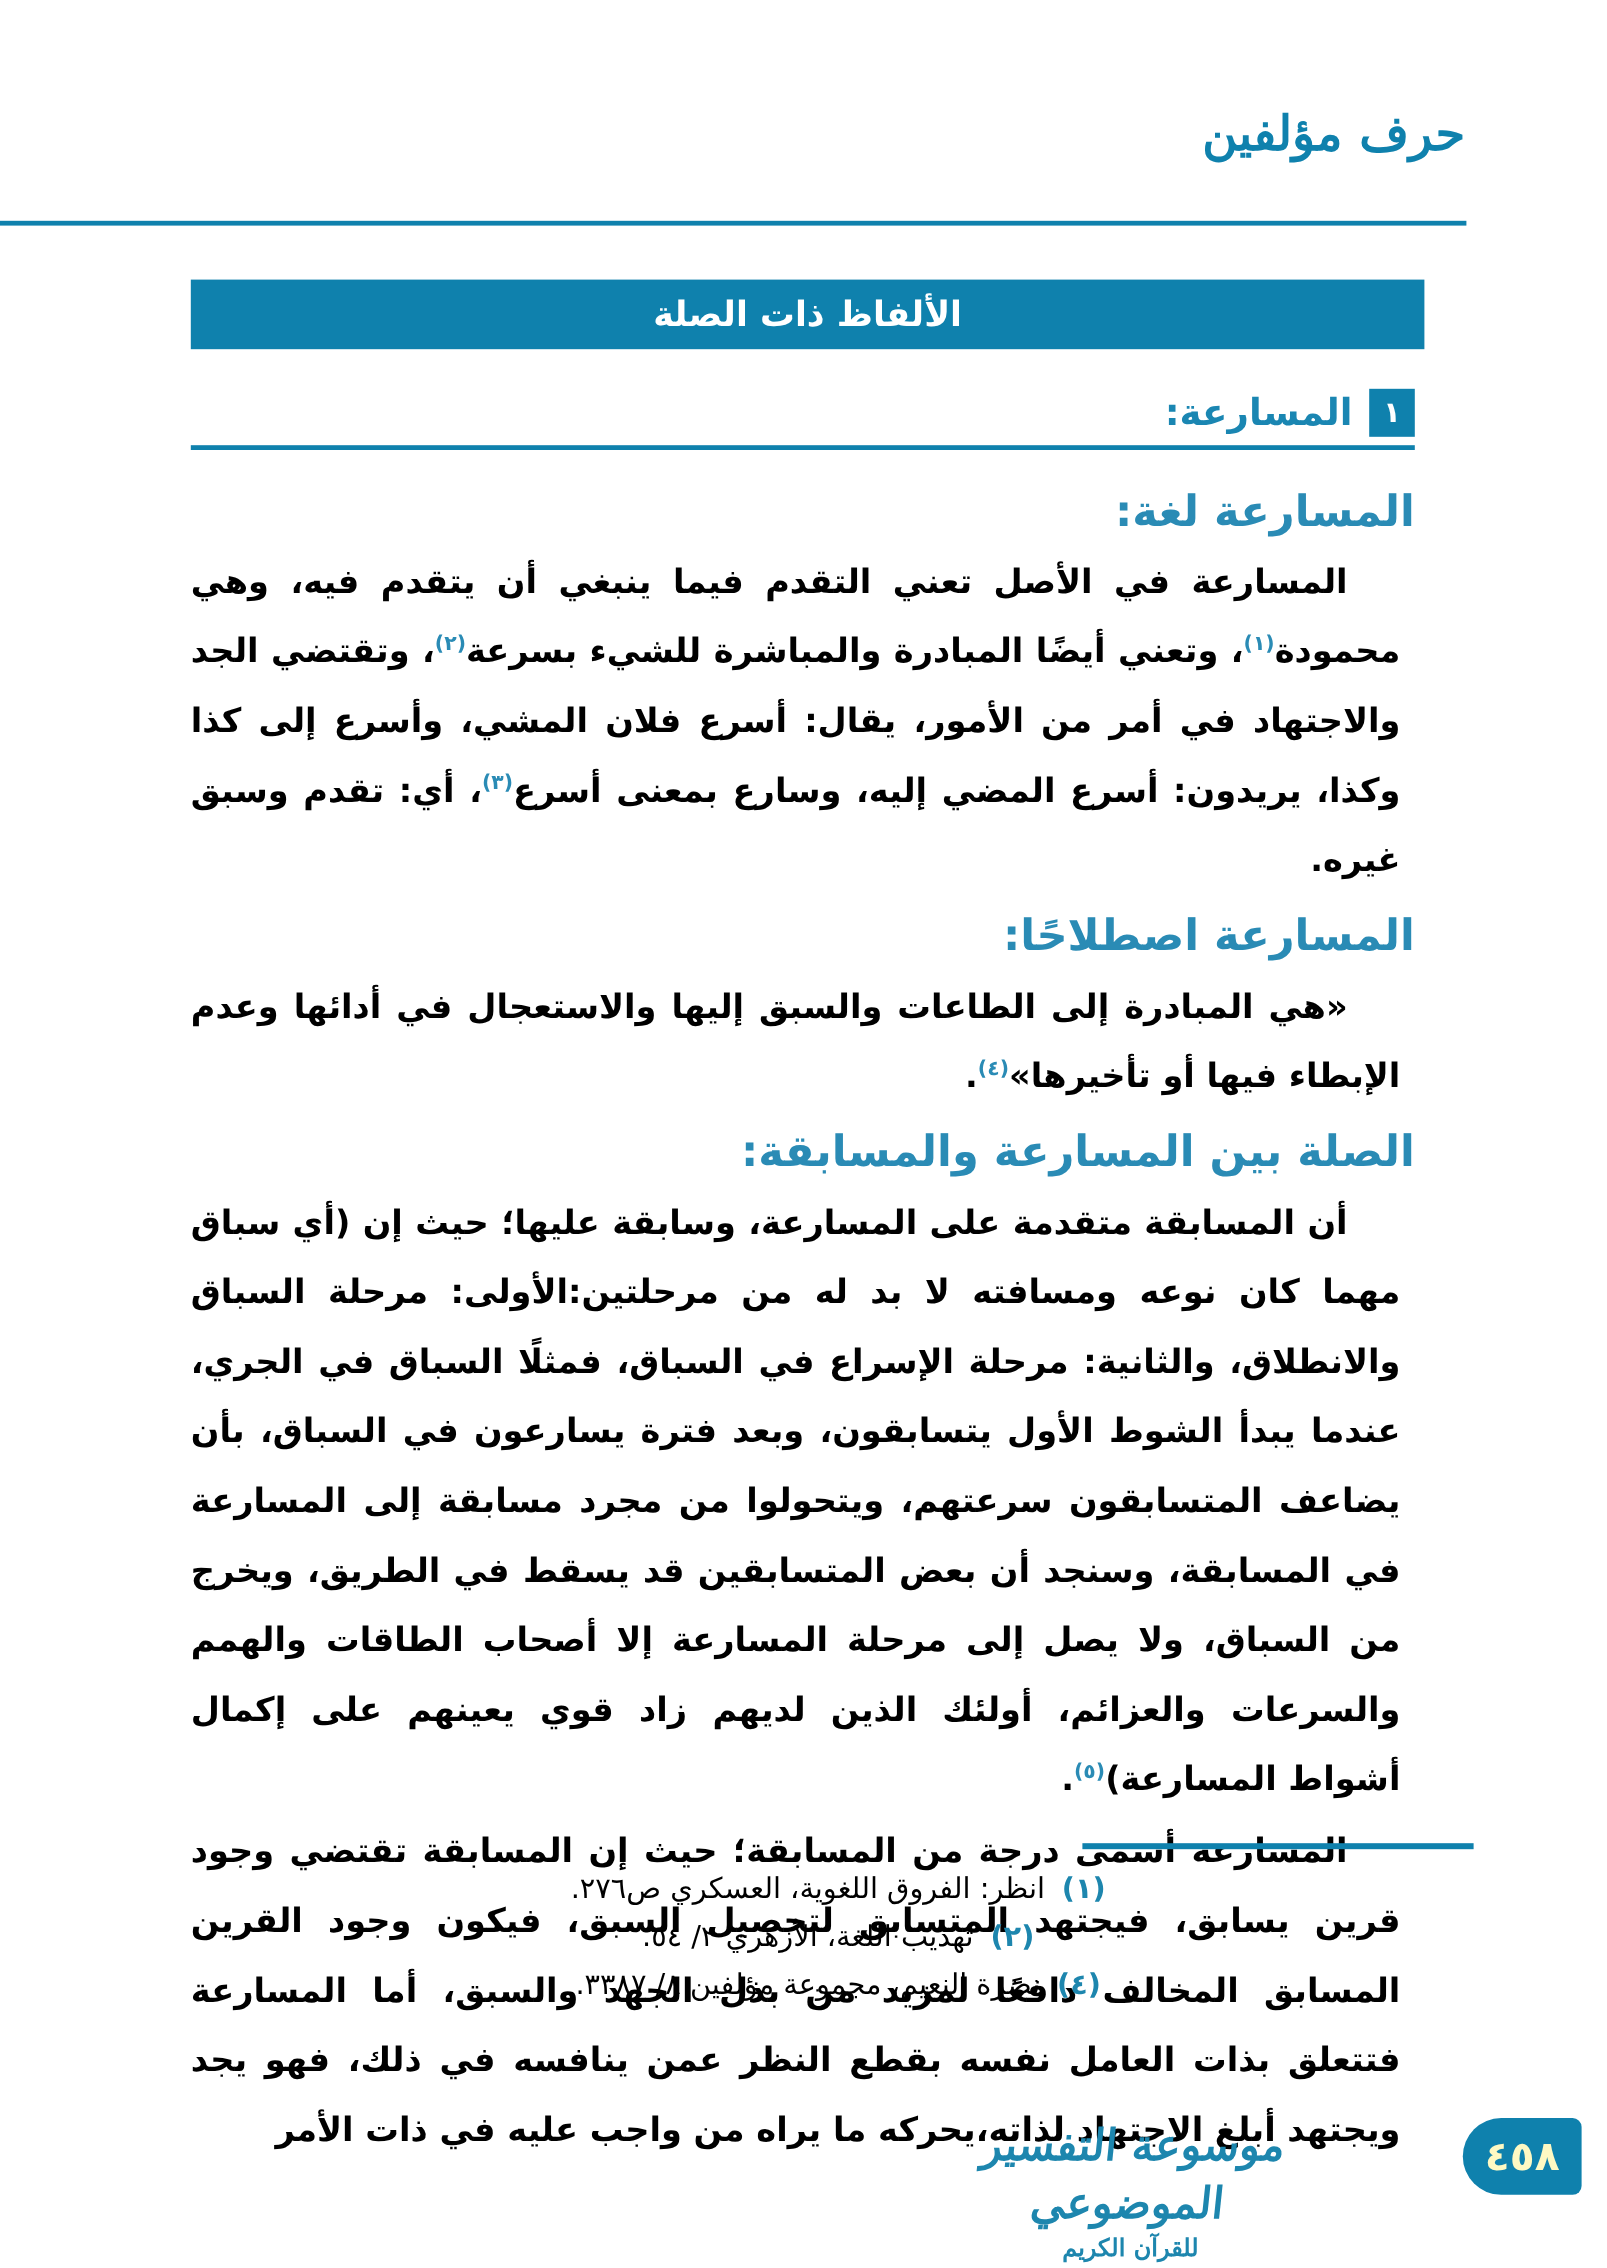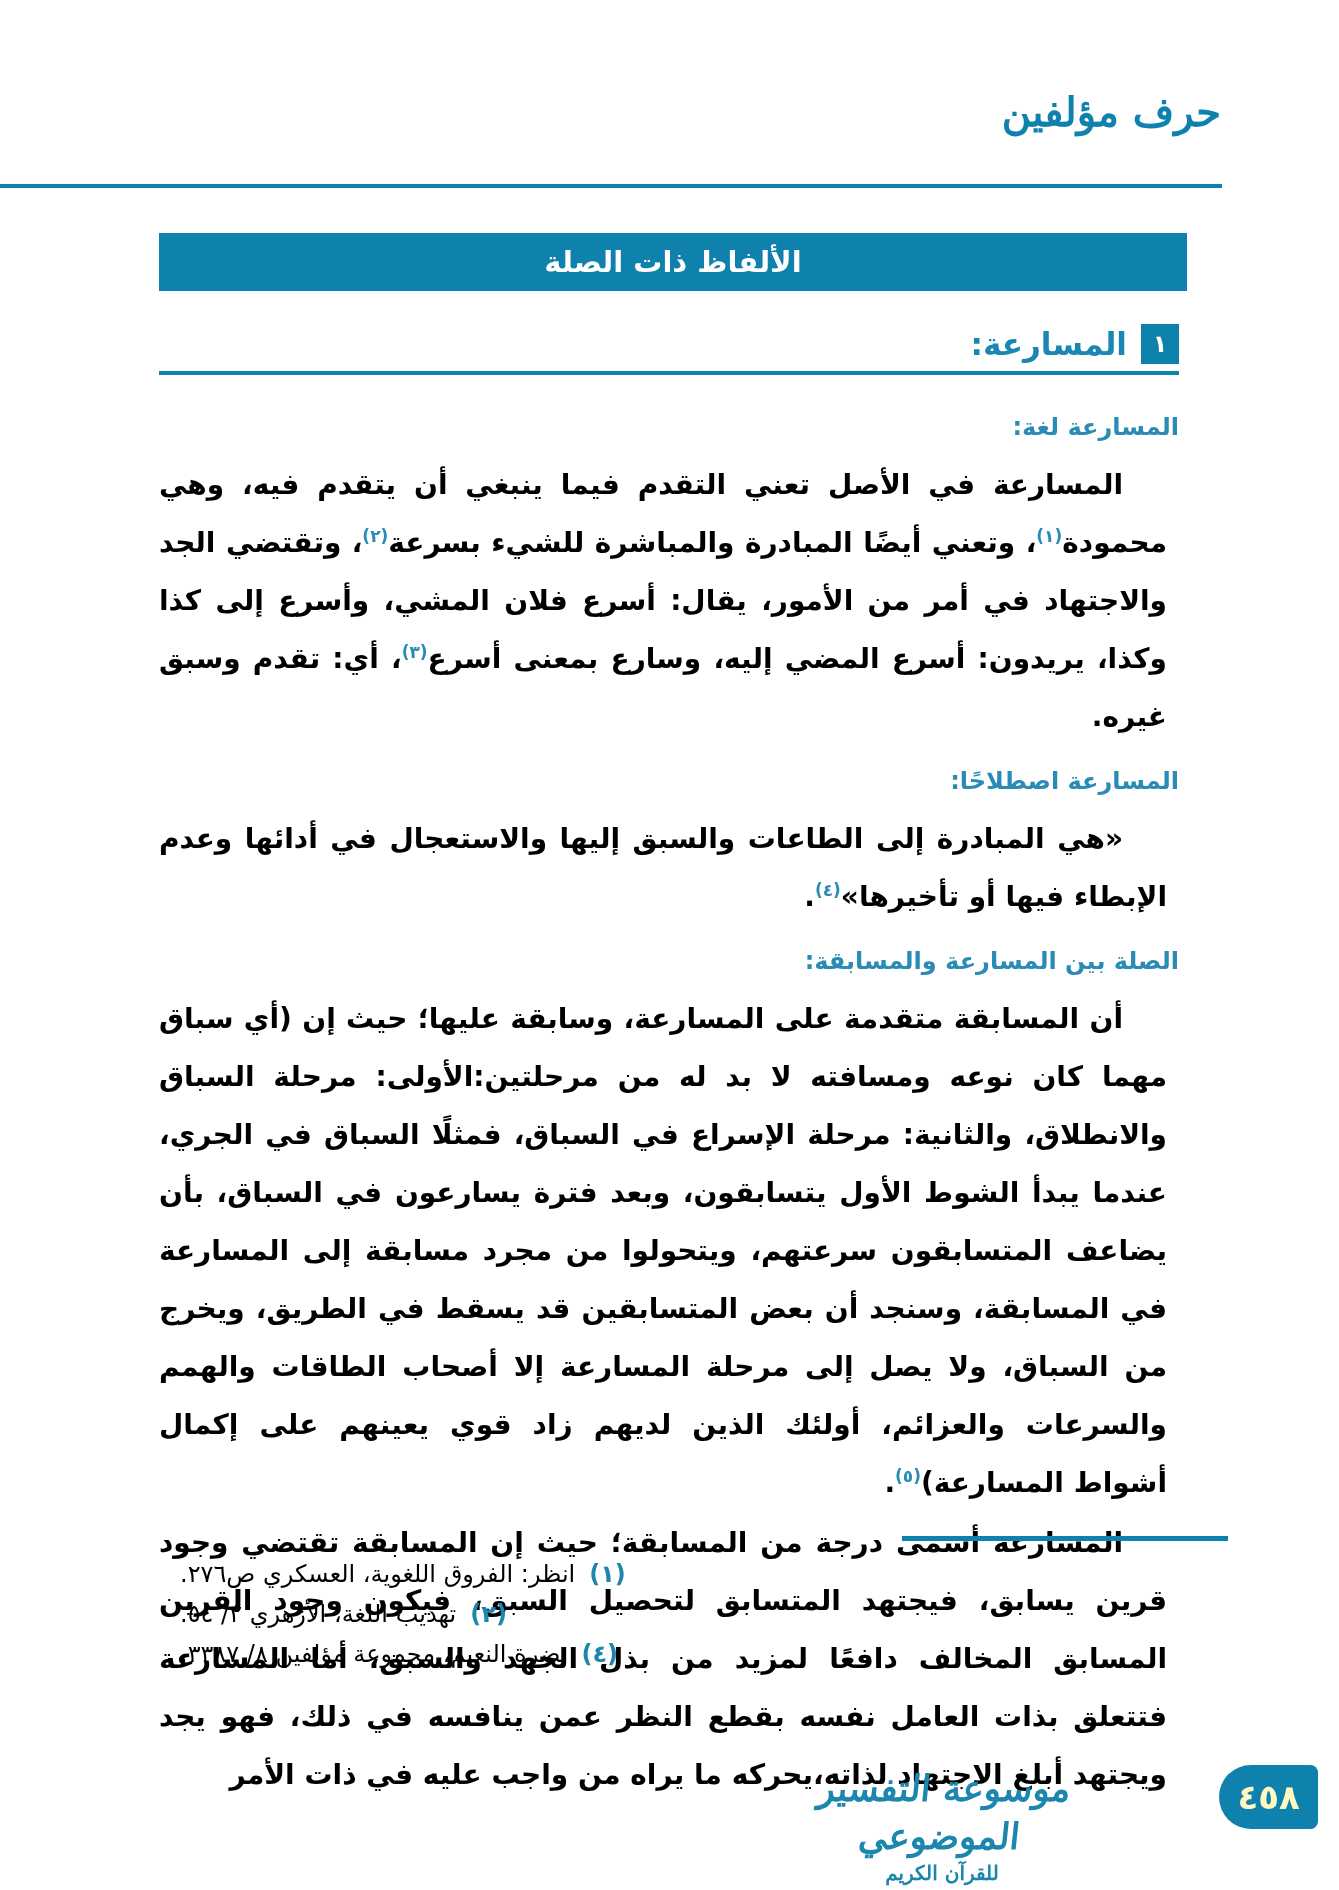--- a/index.html
+++ b/index.html
@@ -37,37 +37,37 @@
     width: 38px; height: 40px; background: #0f81ad; color: #fff;
     display: flex; align-items: center; justify-content: center;
     font-size: 24px; font-weight: bold; flex: 0 0 auto;
   }
   .section-title { color: #1a86b2; font-size: 31px; font-weight: bold; }
   .section-rule { position: absolute; top: 371px; right: 160px; left: 159px; height: 4px; background: #0f81ad; }
 
   
   .body-content { position: absolute; top: 392px; right: 160px; left: 159px; }
   .subheading {
-    color: #2a8bb5; font-size: 24px; font-weight: bold;
+    color: #2a8bb5; font-size: 36px; font-weight: bold;
     margin: 12px 0 6px 0; line-height: 46px;
   }
   .para {
     margin: 0 12px 2px 0;
     color: #000; font-size: 28px; font-weight: bold;
     line-height: 58px; text-align: justify; text-indent: 44px;
   }
   sup.fnref {
     color: #2a8bb5; font-size: 17px; font-weight: bold;
     vertical-align: super; line-height: 0;
   }
 
   
   .footnote-sep { position: absolute; top: 1536px; right: 111px; width: 326px; height: 5px; background: #0f81ad; }
   .footnotes { position: absolute; top: 1554px; right: 122px; left: 180px; }
-  .footnote { font-size: 24px; line-height: 40px; color: #000; text-align: left; }
+  .footnote { font-size: 24px; line-height: 40px; color: #000; text-align: center; }
   .fn-num { color: #1d86ae; font-weight: bold; margin-left: 14px; }
   .fn-text { color: #000; }
 
   
   .logo {
     position: absolute; top: 1764px; right: 212px; width: 370px;
     text-align: center; color: #1d86ae;
   }
   .logo-line1 {
     font-family: "DejaVu Serif", serif;

